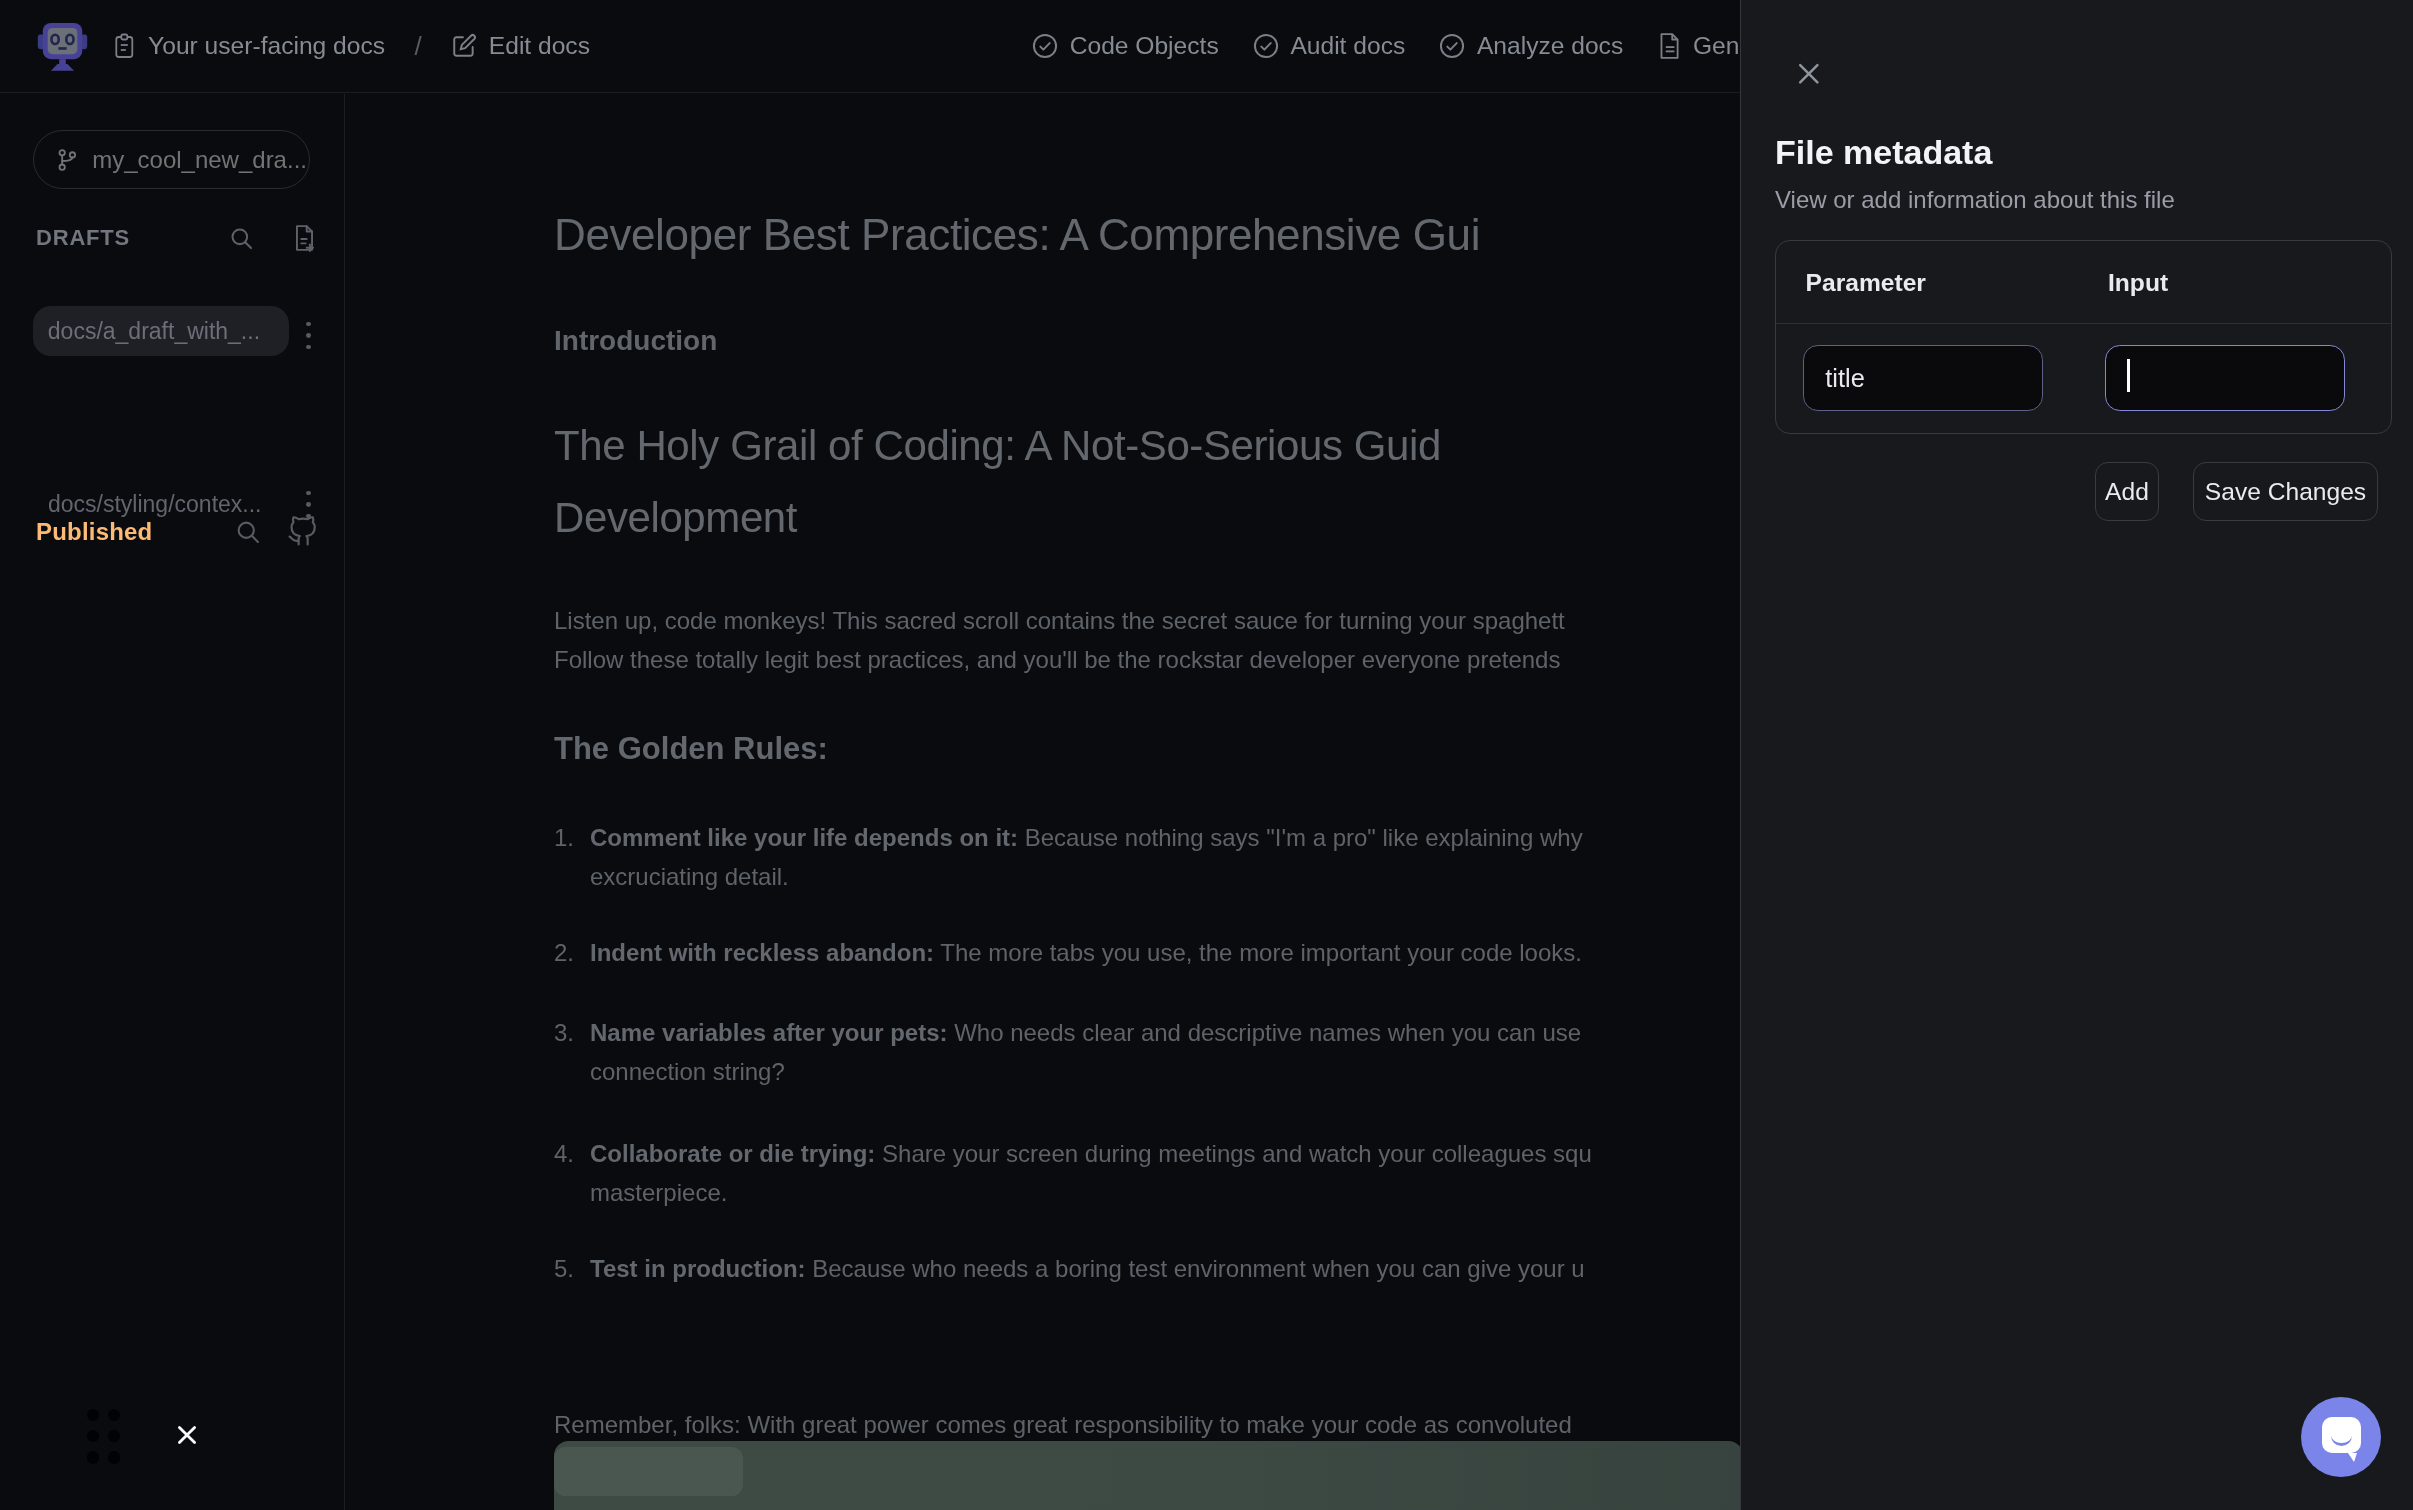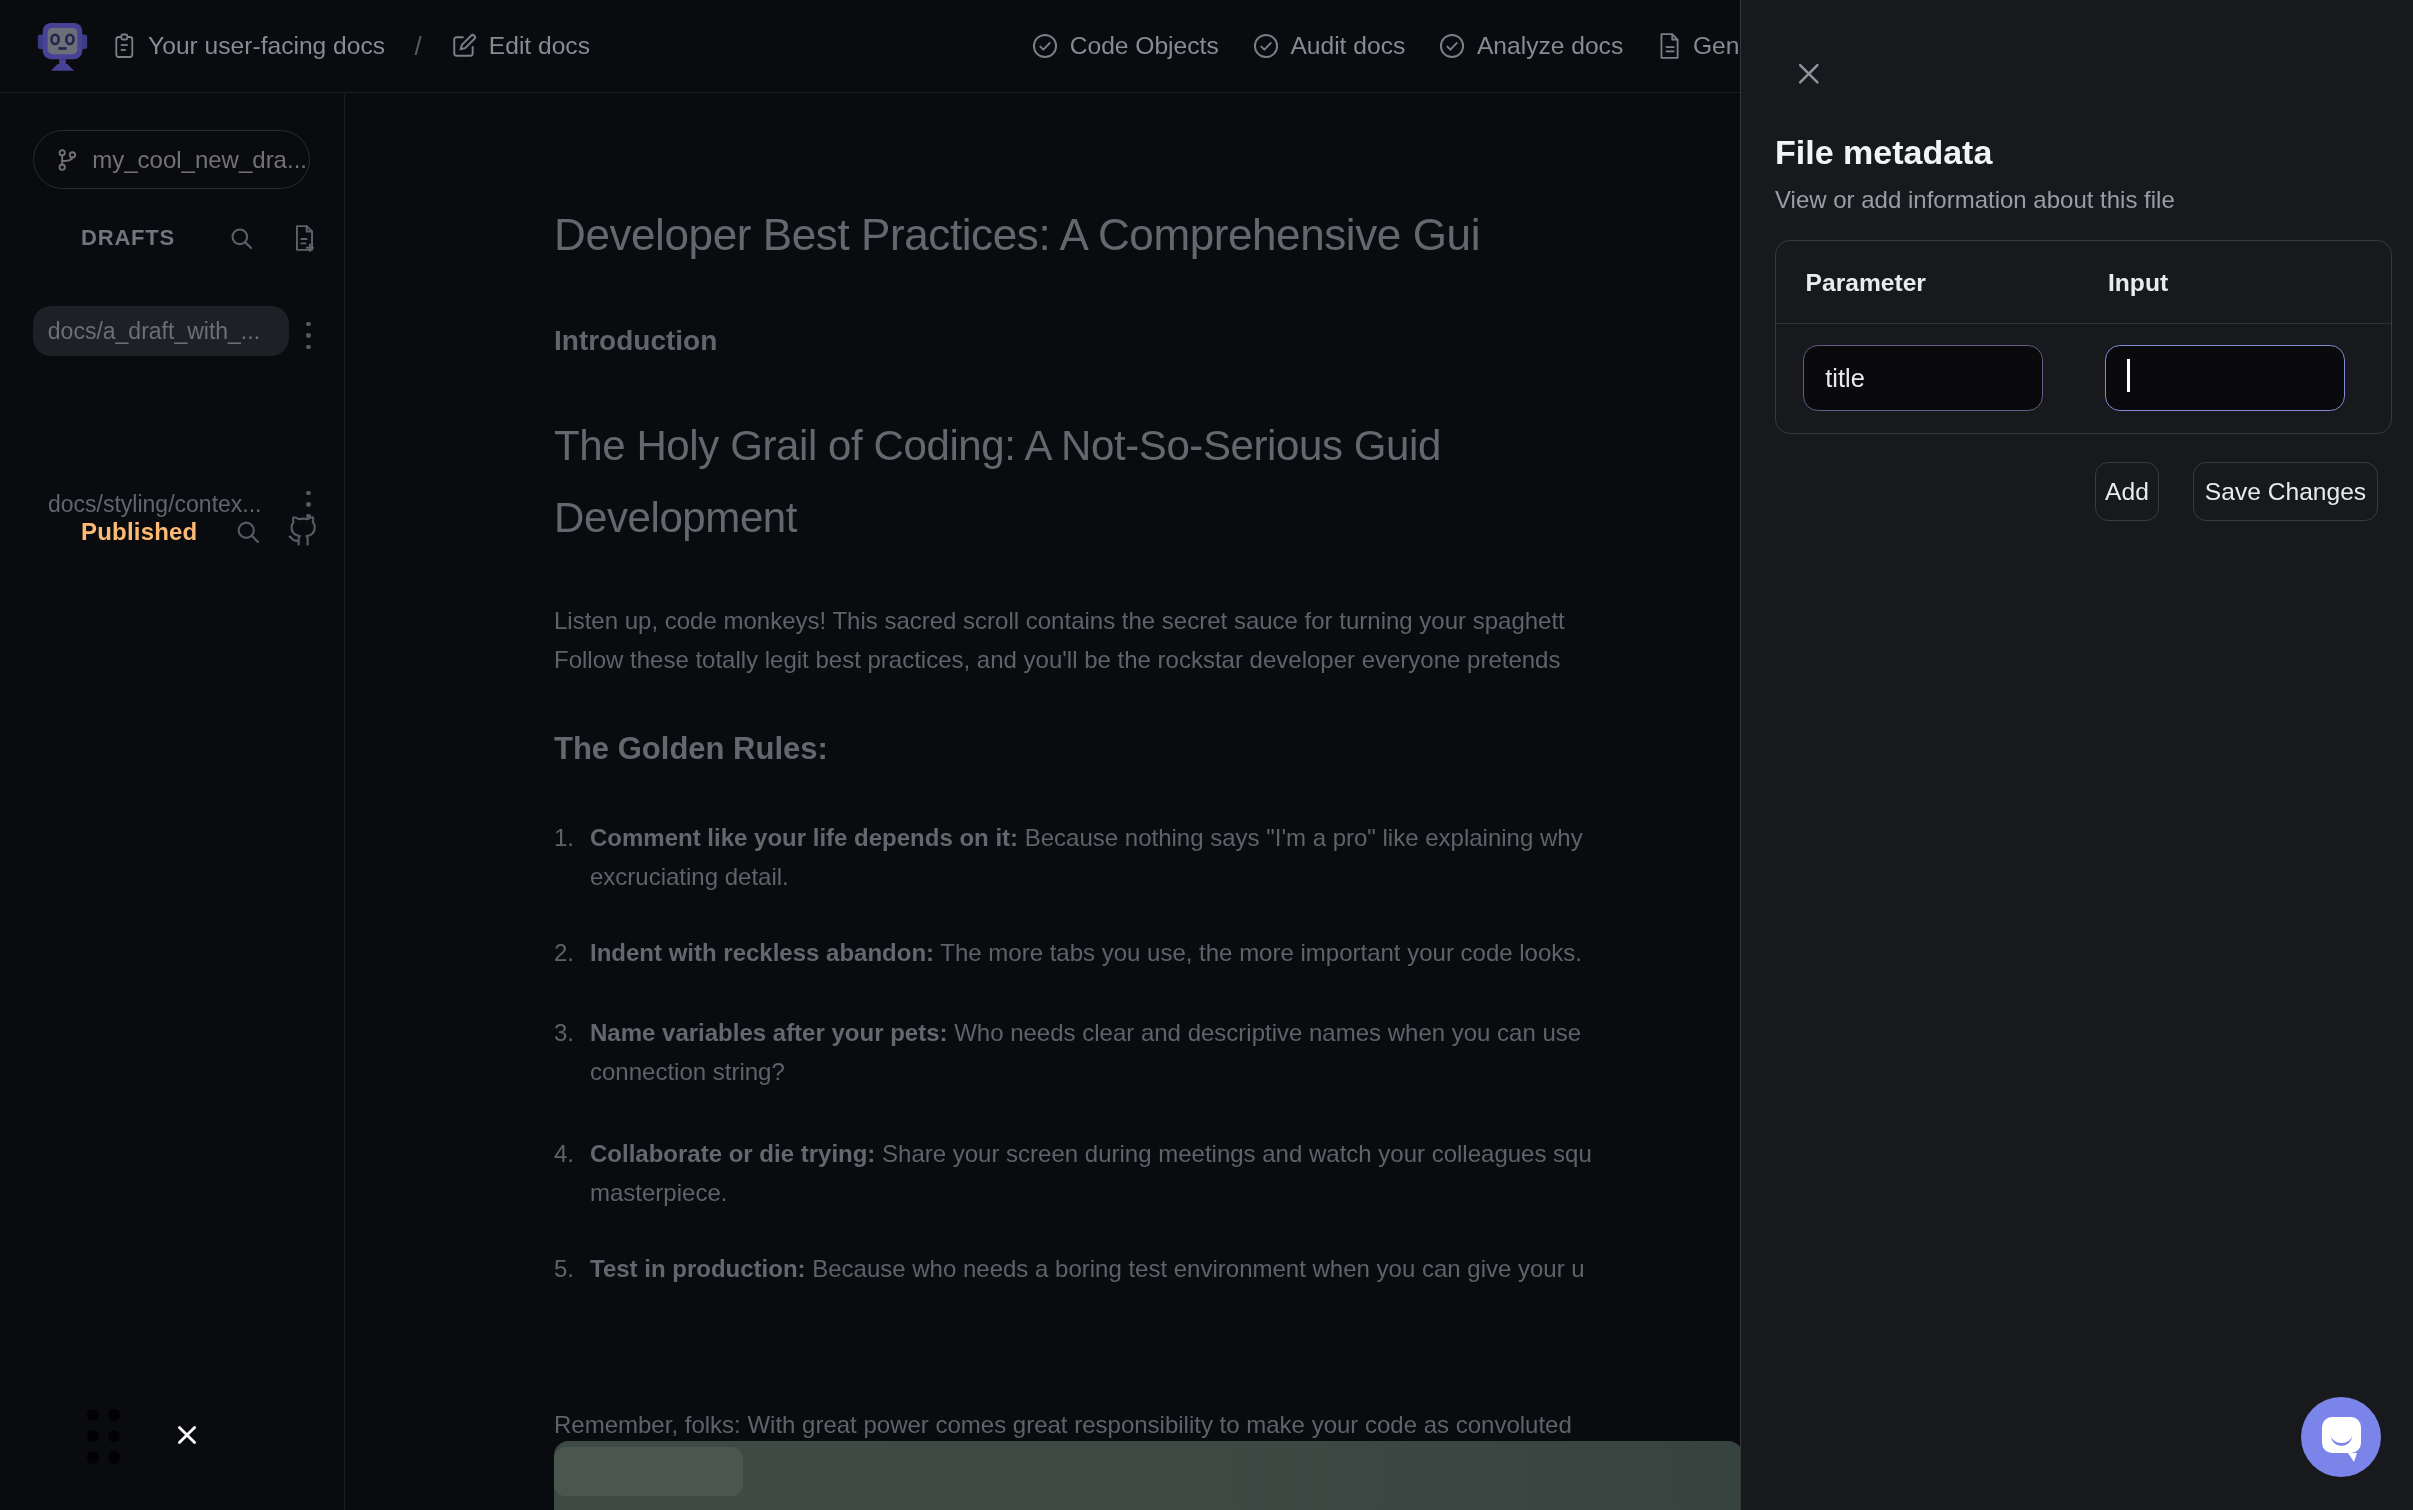--- a/index.html
+++ b/index.html
@@ -18,21 +18,21 @@
   .topmenu{position:absolute;left:1031px;top:0;height:92px;display:flex;align-items:center;gap:33px;
            font-size:24.6px;color:#868b94;white-space:nowrap;}
   .topmenu .item{display:flex;align-items:center;gap:10.7px;}
   .ticon{color:#7a7f88;}
 
   
   .sidebar{position:absolute;top:94px;left:0;width:344px;bottom:0;border-right:1.6px solid #1c1d22;}
   .branch-btn{position:absolute;left:33px;top:36px;width:277px;height:59px;border:1.6px solid #2b2c32;
               border-radius:29.6px;display:flex;align-items:center;gap:12.3px;padding:0 0 0 21.3px;
               box-sizing:border-box;color:#737373;font-size:24px;}
-  .sec-row{position:absolute;left:36px;right:26px;display:flex;align-items:center;justify-content:space-between;margin-left:45px;}
+  .sec-row{position:absolute;left:36px;right:26px;display:flex;align-items:center;justify-content:space-between;}
   .drafts-row{top:130px;}
   .sec-title{font-weight:bold;font-size:22px;letter-spacing:0.8px;color:#71767f;}
   .pub-title{font-weight:bold;font-size:24px;color:#fdba74;letter-spacing:0.2px;}
   .sec-icons{display:flex;align-items:center;gap:36px;color:#5c616a;}
   .draft-item{position:absolute;left:33px;top:212px;width:256px;height:50px;background:#1f2026;
               border-radius:18px;display:flex;align-items:center;padding-left:14.8px;box-sizing:border-box;
               color:#6a6f78;font-size:23px;}
   .draft-item2{position:absolute;left:48px;top:389px;height:43px;display:flex;align-items:center;
                color:#60656e;font-size:23px;}
   .kebab{position:absolute;left:292px;width:33px;display:flex;flex-direction:column;align-items:center;

